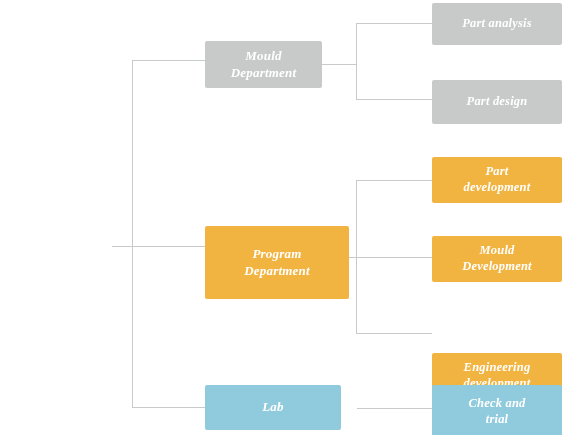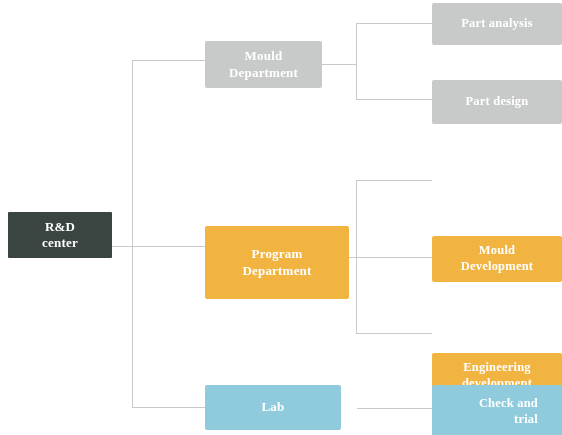--- a/index.html
+++ b/index.html
@@ -33,29 +33,30 @@
     display: flex;
     align-items: center;
     justify-content: center;
     text-align: center;
     color: #ffffff;
     font-weight: bold;
     line-height: 1.25;
     letter-spacing: 0.2px;
     border-radius: 2px;
     padding: 2px 24px;
+    font-style: italic;
   }
   .node-root {
     background: #3a4441;
     font-size: 13px;
     border-radius: 1px;
   }
   .node-gray   { background: #c8c9c9; }
   .node-orange { background: #f2b441; }
-  .node-teal   { background: #8fcbdc; text-align: right; }
+  .node-teal   { background: #8fcbdc; }
 
   .lvl2 { font-size: 13px; }
   .lvl3 { font-size: 12.5px; }
 </style>
 </head>
 <body>
 
 <div id="chart-canvas">
 
   <div class="line line-h" style="left:112px; top:246px; width:21px;"></div>
@@ -70,23 +71,20 @@
   <div class="line line-h" style="left:356px; top:99px; width:76px;"></div>
 
   <div class="line line-h" style="left:356px; top:180px; width:76px;"></div>
   <div class="line line-v" style="left:356px; top:180px; height:153px;"></div>
   <div class="line line-h" style="left:356px; top:257px; width:76px;"></div>
   <div class="line line-h" style="left:356px; top:333px; width:76px;"></div>
   <div class="line line-h" style="left:322px; top:257px; width:34px;"></div>
 
   <div class="line line-h" style="left:357px; top:408px; width:75px;"></div>
 
-  <div class="node node-root" style="left:8px; top:212px; width:104px; height:46px;">
-    <span>R&amp;D center</span>
-  </div>
 
   <div class="node node-gray lvl2" style="left:205px; top:41px; width:117px; height:47px;">
     <span>Mould Department</span>
   </div>
 
   <div class="node node-orange lvl2" style="left:205px; top:226px; width:144px; height:73px;">
     <span>Program Department</span>
   </div>
 
   <div class="node node-teal lvl2" style="left:205px; top:385px; width:136px; height:45px;">
@@ -94,20 +92,23 @@
   </div>
 
   <div class="node node-gray lvl3" style="left:432px; top:3px; width:130px; height:42px;">
     <span>Part analysis</span>
   </div>
 
   <div class="node node-gray lvl3" style="left:432px; top:80px; width:130px; height:44px;">
     <span>Part design</span>
   </div>
 
+  <div class="node node-orange lvl3" style="left:432px; top:157px; width:130px; height:46px;">
+    <span>Part development</span>
+  </div>
 
   <div class="node node-orange lvl3" style="left:432px; top:236px; width:130px; height:46px;">
     <span>Mould Development</span>
   </div>
 
   <div class="node node-orange lvl3" style="left:432px; top:313px; width:130px; height:46px;margin-top:40px;">
     <span>Engineering development</span>
   </div>
 
   <div class="node node-teal lvl3" style="left:432px; top:385px; width:130px; height:53px;">

